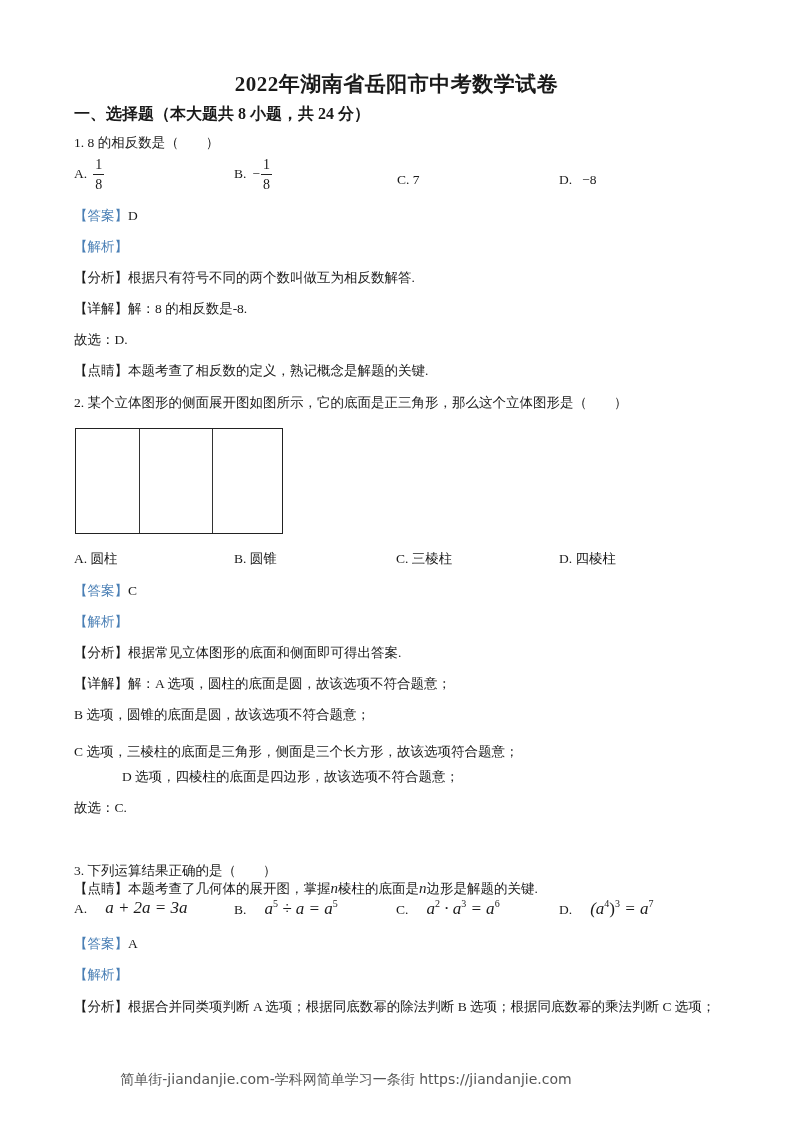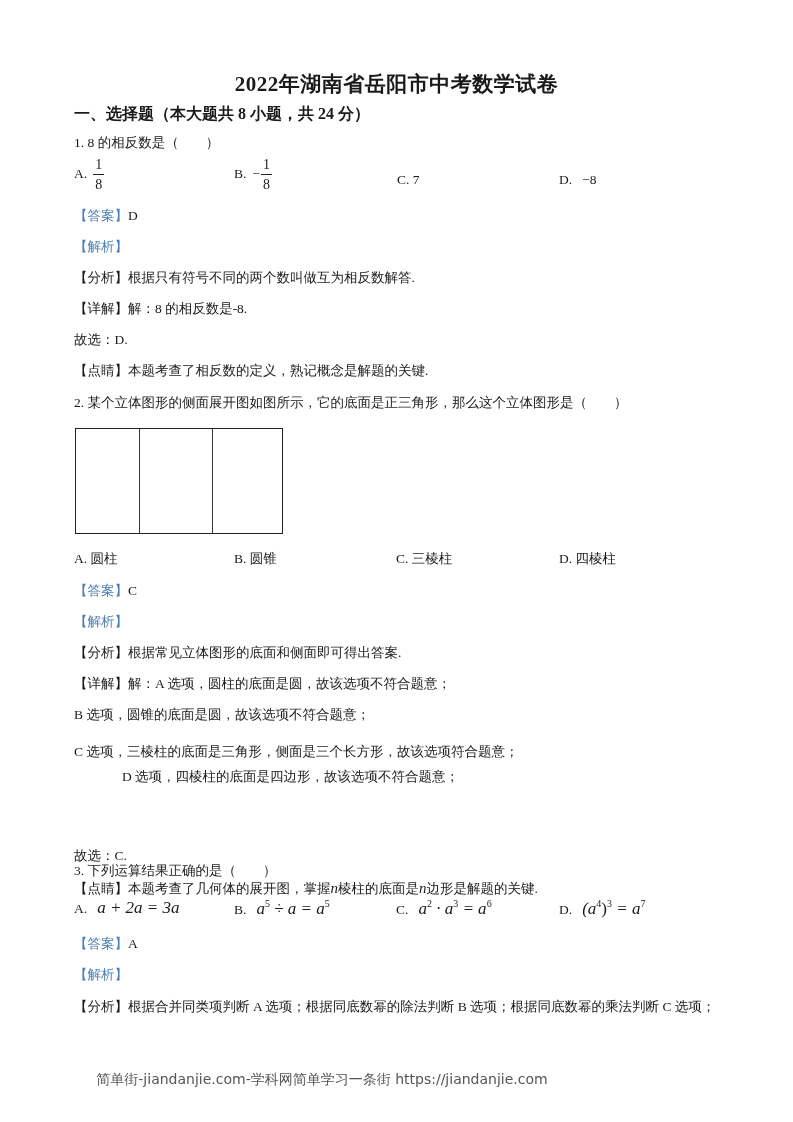--- a/index.html
+++ b/index.html
@@ -19,31 +19,31 @@
   .line { font-size: 13.5px; left: 74px; }
   .tag-blue { color: #4a7fb5; }
   .opt { font-size: 13.5px; }
   .frac {
     display: inline-flex; flex-direction: column; align-items: center;
     vertical-align: middle; line-height: 1; margin-left: 6px;
   }
   .frac .num { padding: 0 2px 2px 2px; border-bottom: 1px solid #222; font-size: 14px; }
   .frac .den { padding-top: 3px; font-size: 14px; }
   .neg { margin-left: 6px; }
-  .math { font-family: "Liberation Serif", serif; font-style: italic; font-size: 17px; margin-left: 10px; }
+  .math { font-family: "Liberation Serif", serif; font-style: italic; font-size: 17px; margin-left: 18px; }
   .math .up { font-style: normal; }
   sup { font-size: 10px; font-style: normal; vertical-align: 7px; }
   .figure {
     left: 75px; top: 428px; width: 208px; height: 106px;
     border: 1.5px solid #222; box-sizing: border-box;
   }
   .figure .div { position: absolute; top: 0; bottom: 0; width: 0; border-left: 1.5px solid #333; }
   .footer {
     left: 0; width: 644px; top: 1071px; text-align: center;
-    font-family: "DejaVu Sans", sans-serif; font-size: 14px; color: #555;
+    font-family: "DejaVu Sans", sans-serif; font-size: 14px; color: #555; padding-left: 24px;
   }
 </style>
 </head>
 <body>
 
 <div class="abs title">2022年湖南省岳阳市中考数学试卷</div>
 <div class="abs section">一、选择题（本大题共 8 小题，共 24 分）</div>
 
 <div class="abs line" style="top:134px;text-align:right;">1. 8 的相反数是（　　）</div>
 
@@ -87,21 +87,21 @@
 
 <div class="abs line" style="top:582px;">
   <span class="tag-blue">【答案】</span><span>C</span>
 </div>
 <div class="abs line tag-blue" style="top:613px;">【解析】</div>
 <div class="abs line" style="top:644px;">【分析】根据常见立体图形的底面和侧面即可得出答案.</div>
 <div class="abs line" style="top:675px;">【详解】解：A 选项，圆柱的底面是圆，故该选项不符合题意；</div>
 <div class="abs line" style="top:706px;">B 选项，圆锥的底面是圆，故该选项不符合题意；</div>
 <div class="abs line" style="top:743px;">C 选项，三棱柱的底面是三角形，侧面是三个长方形，故该选项符合题意；</div>
 <div class="abs line" style="top:768px;margin-left:48px;">D 选项，四棱柱的底面是四边形，故该选项不符合题意；</div>
-<div class="abs line" style="top:799px;margin-top:48px;">故选：C.</div>
+<div class="abs line" style="top:799px;">故选：C.</div>
 <div class="abs line" style="top:880px;text-align:center;">
   <span>【点睛】本题考查了几何体的展开图，掌握</span><i style="font-size:15px">n</i><span>棱柱的底面是</span><i style="font-size:15px">n</i><span>边形是解题的关键.</span>
 </div>
 
 <div class="abs line" style="top:862px;">3. 下列运算结果正确的是（　　）</div>
 
 <div class="abs opt" style="left:74px; top:898px;">
   <span>A.</span><span class="math">a + 2a = 3a</span>
 </div>
 <div class="abs opt" style="left:234px; top:898px;">

